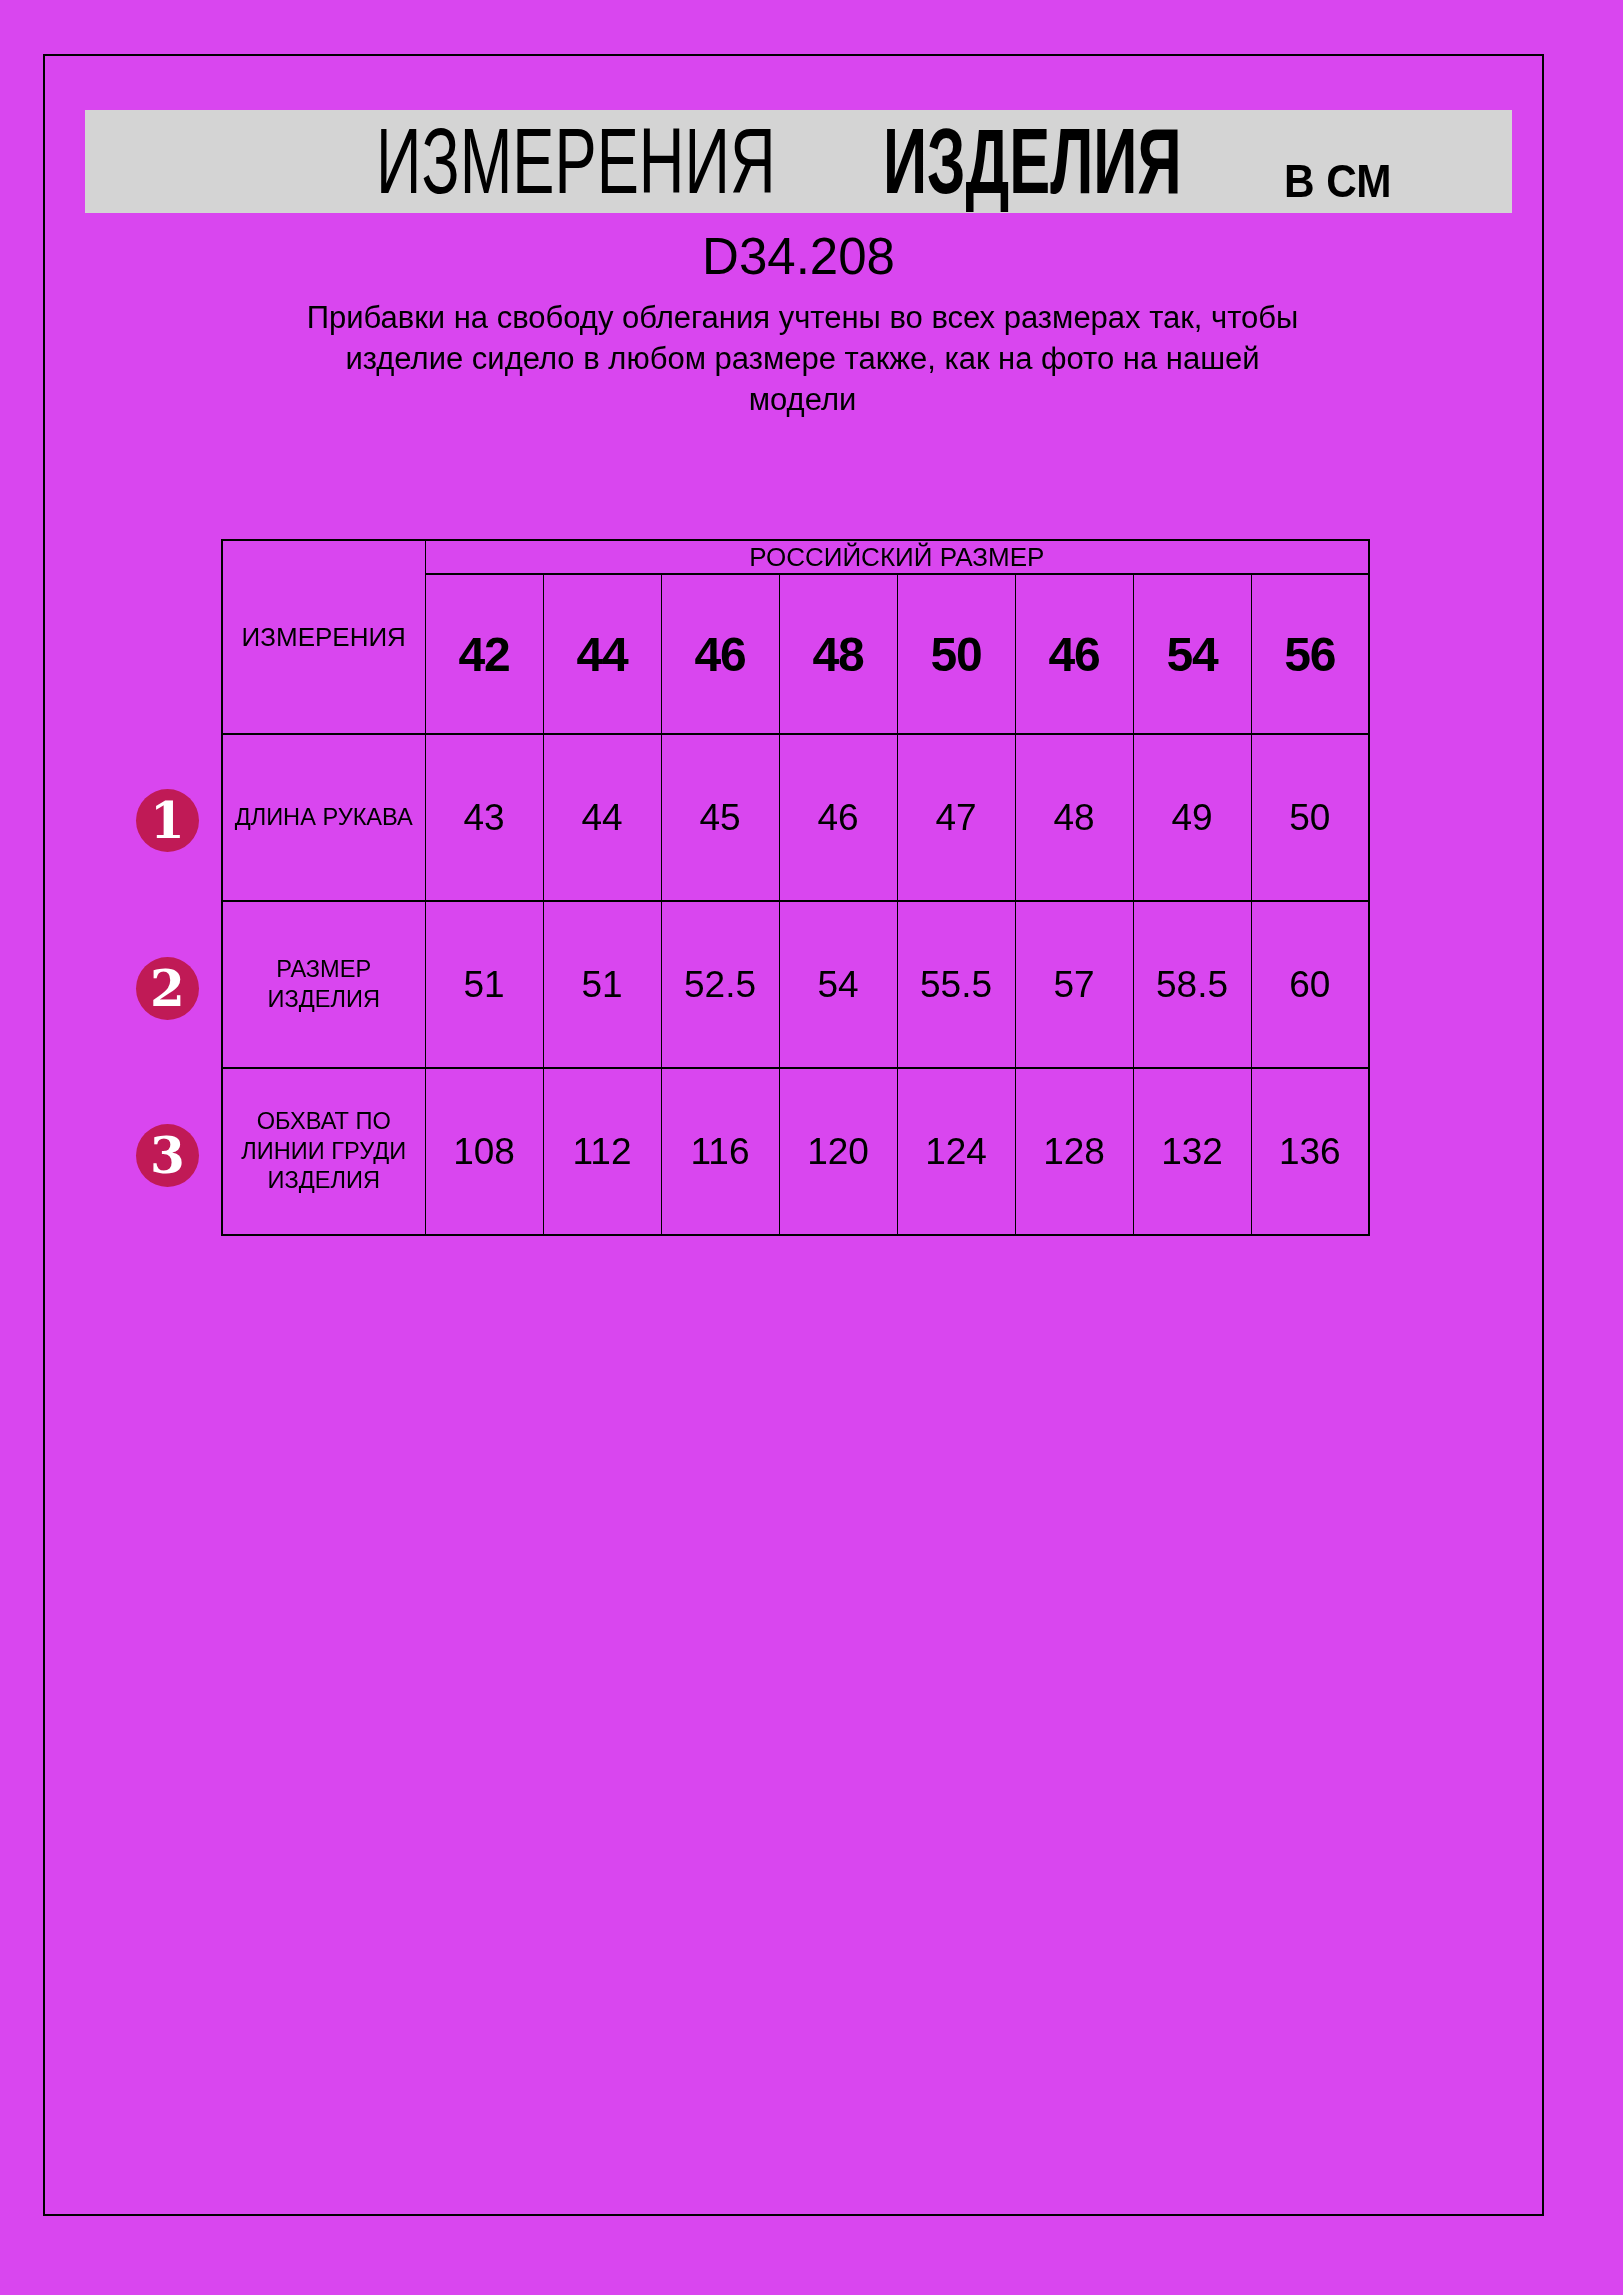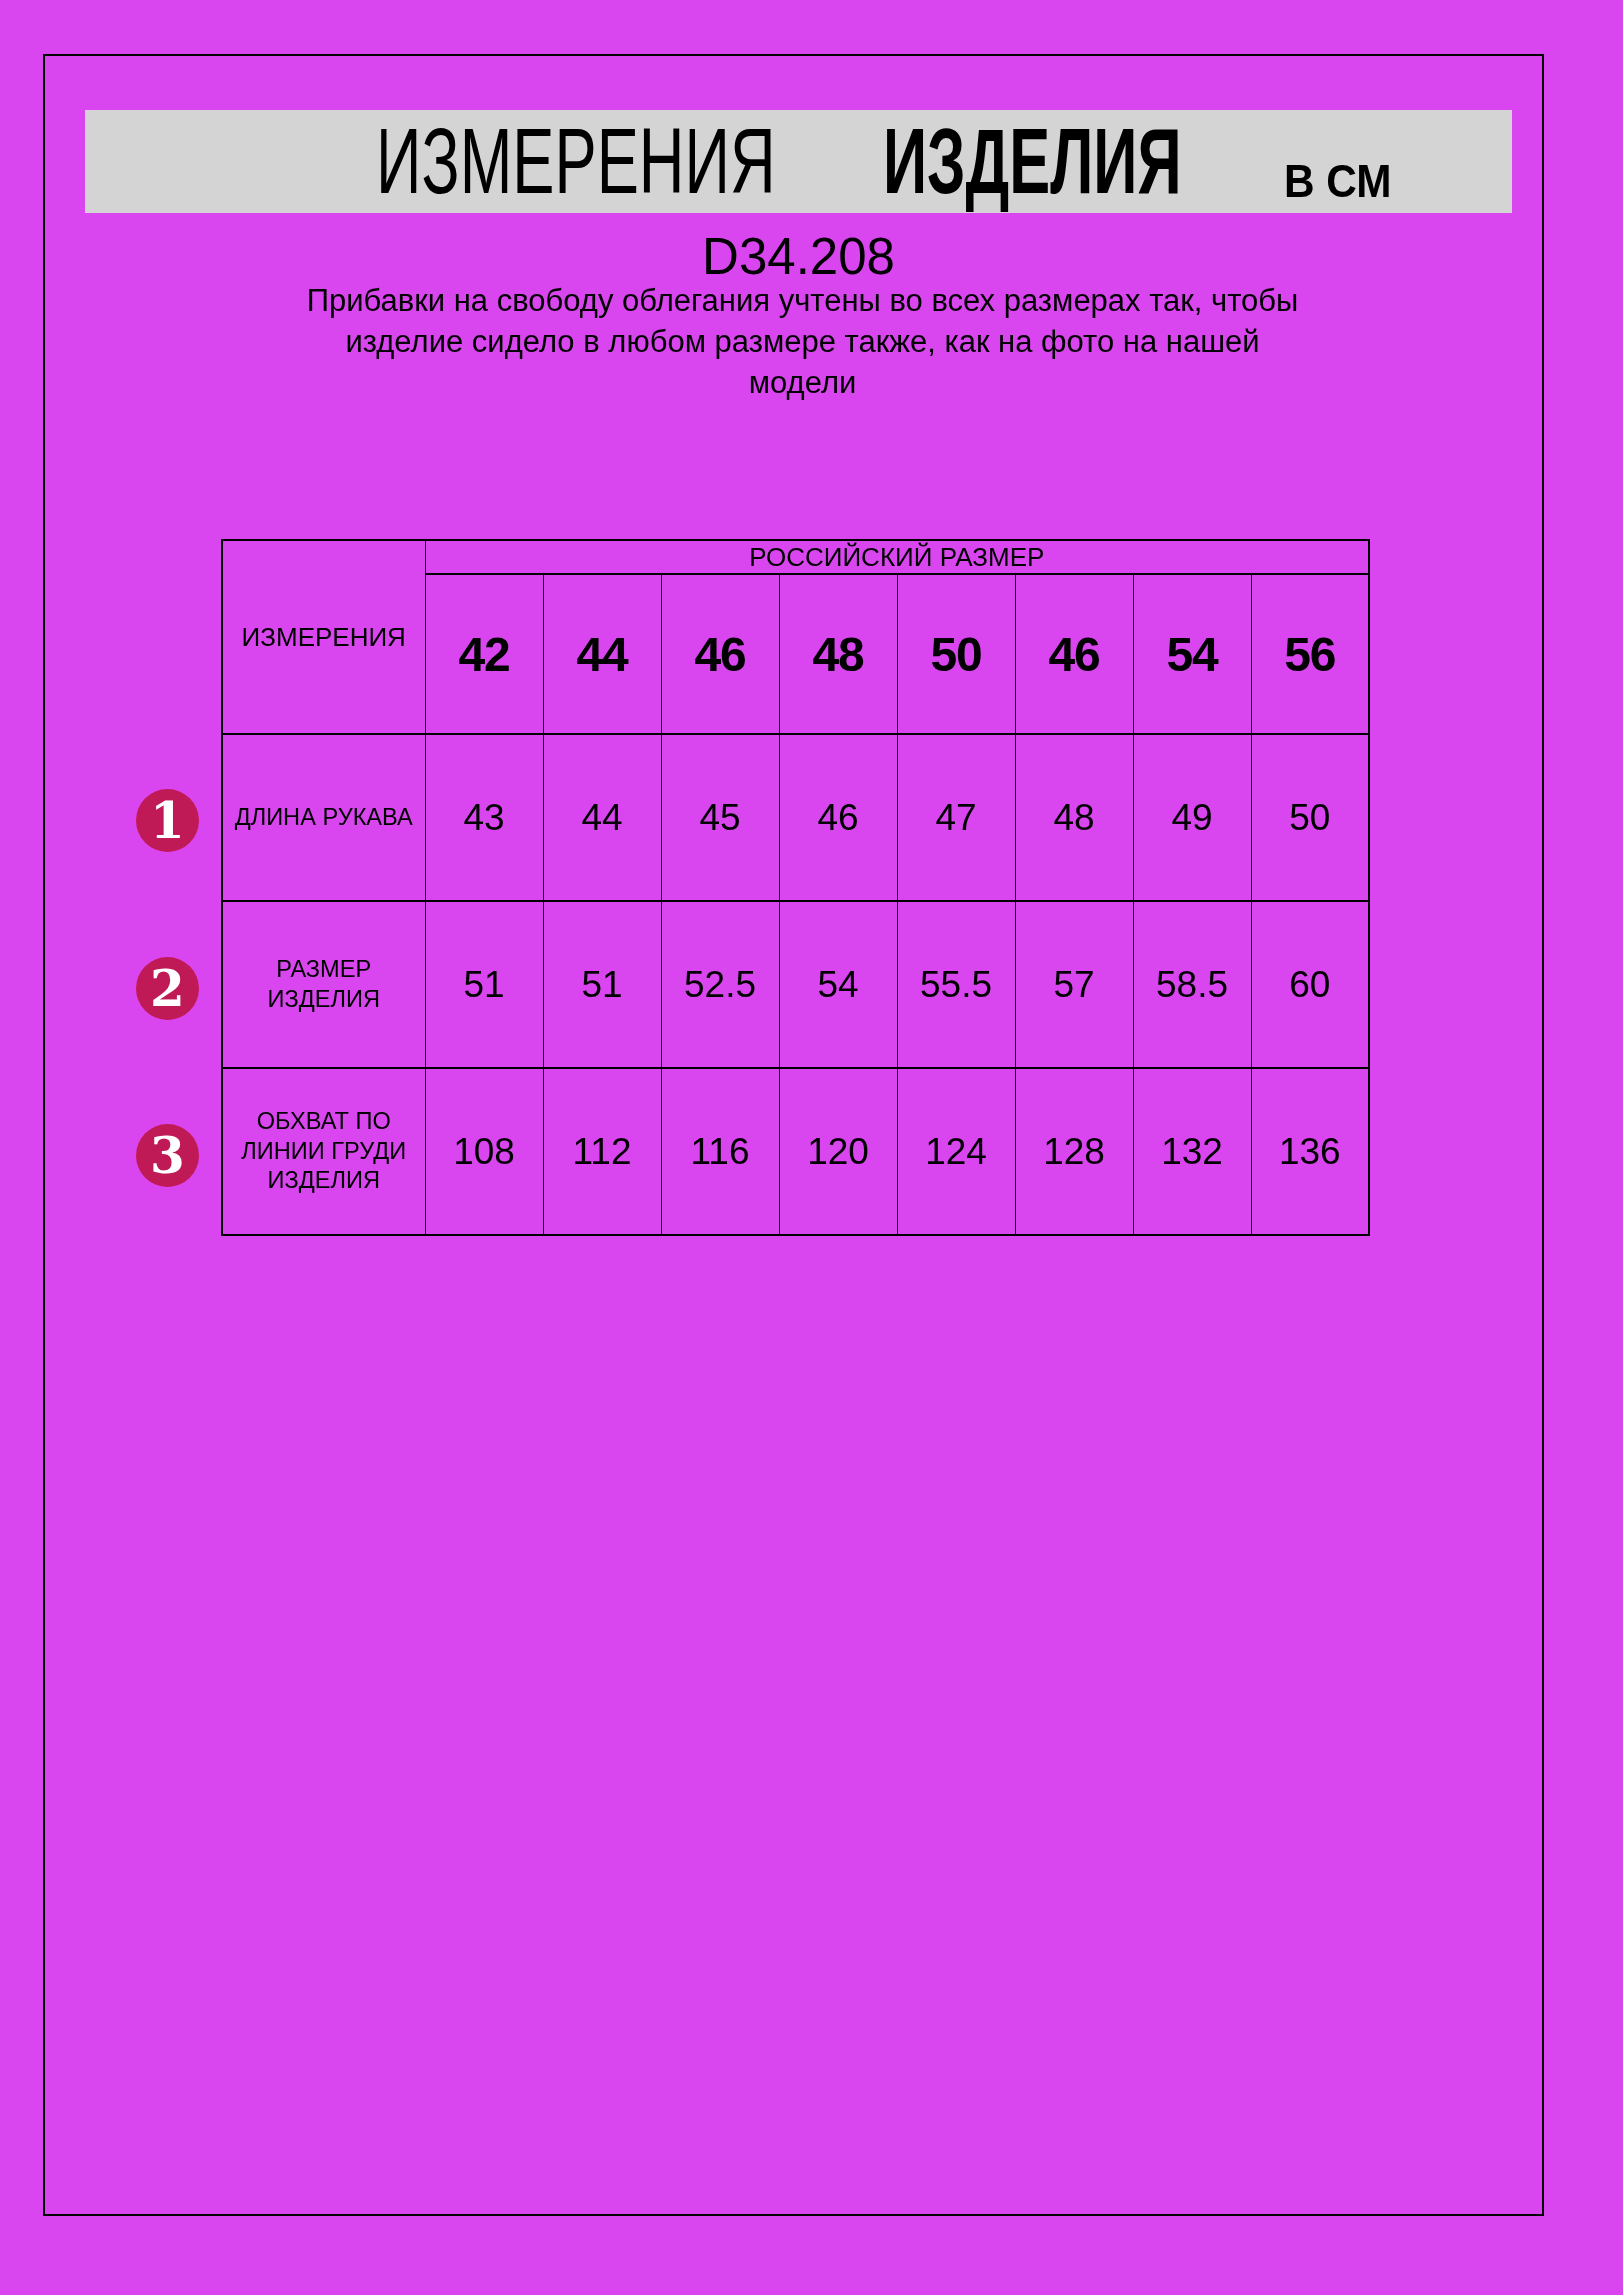--- a/index.html
+++ b/index.html
@@ -25,21 +25,21 @@
   .t1{left:291px;font-size:93px;font-weight:400;transform:scaleX(0.68);transform-origin:left center;}
   .t2{left:798px;font-size:93px;font-weight:700;transform:scaleX(0.66);transform-origin:left center;}
   .t3{left:1199px;top:19px !important;font-size:47px;font-weight:600;transform:scaleX(0.90);transform-origin:left center;}
   
   .model{
     position:absolute;left:0;top:231px;width:1597px;
     text-align:center;font-size:51px;font-weight:400;line-height:1;
   }
   
   .desc{
-    position:absolute;left:181px;top:280px;width:1243px;
+    position:absolute;left:181px;top:297px;width:1243px;
     text-align:center;font-size:31px;line-height:41px;font-weight:400;
   }
   
   table.sizes{
     position:absolute;left:221px;top:539px;
     border-collapse:collapse;table-layout:fixed;
     width:1148px;
   }
   table.sizes td{
     border:1.3px solid #000;

